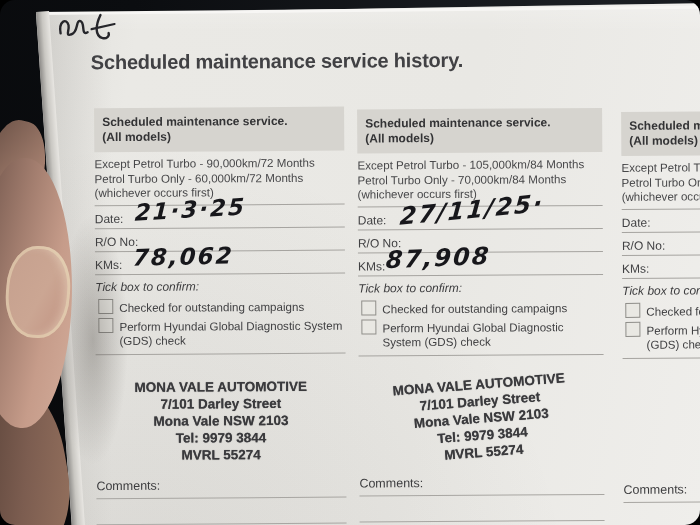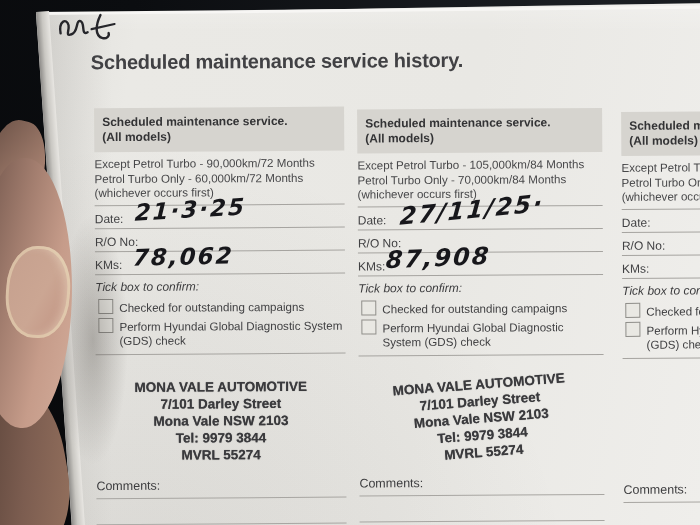--- a/index.html
+++ b/index.html
@@ -1,18 +1,18 @@
 <!DOCTYPE html>
 <html><head>
 <meta charset="utf-8">
 <style>
   html,body{margin:0;padding:0;background:#000;}
   .photo{position:relative;width:700px;height:525px;overflow:hidden;
          background:radial-gradient(ellipse at 85% -5%, #1c1f24 0%, #0b0d10 55%, #07080a 100%);
-         font-family:"Liberation Sans", sans-serif;}
+         font-family:"Liberation Sans", sans-serif;border-radius:15px;}
   
   .paper{position:absolute;inset:0;z-index:1;
          clip-path:polygon(36px 14px, 710px 3px, 710px 530px, 72px 530px);
          background:linear-gradient(100deg,#dddcd8 0%,#eae9e5 18%,#e9e8e4 62%,#efeeeb 100%);}
   .paper-shade{position:absolute;inset:0;z-index:2;pointer-events:none;
          clip-path:polygon(36px 14px, 710px 3px, 710px 530px, 72px 530px);
          background:linear-gradient(to right, rgba(70,65,60,.18) 0%, rgba(70,65,60,0) 16%),
                     linear-gradient(to bottom, rgba(255,255,255,.25) 0%, rgba(255,255,255,0) 6%),
                     radial-gradient(ellipse at 20% 120%, rgba(60,55,50,.10), transparent 55%);}
   .page-edge{position:absolute;left:36px;top:12px;width:13px;height:525px;z-index:3;

